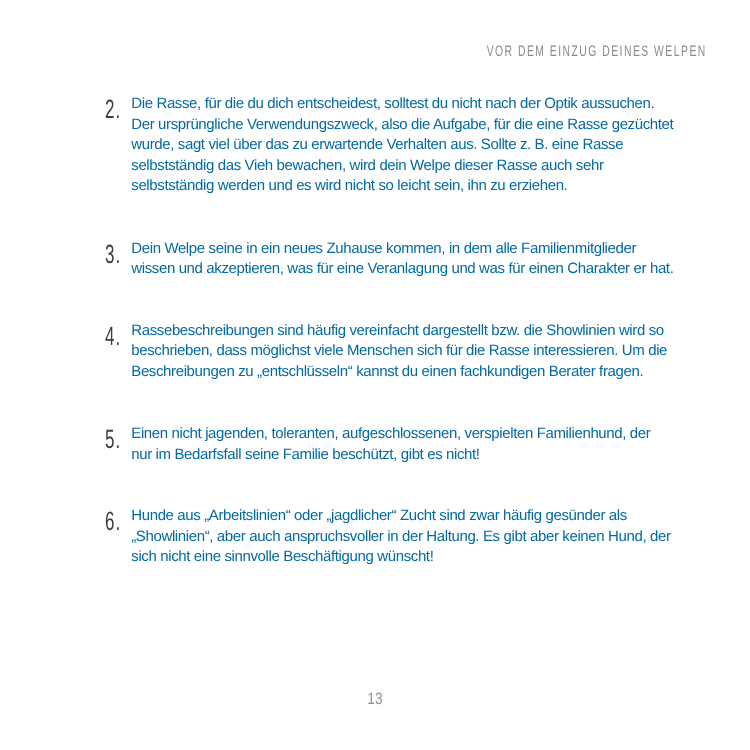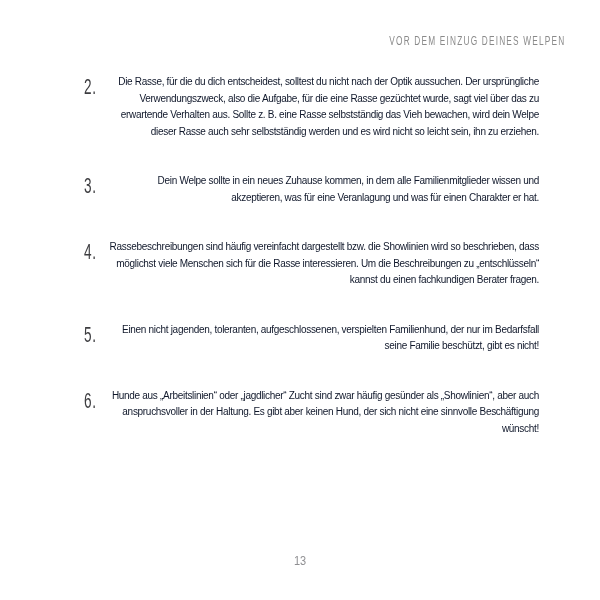--- a/index.html
+++ b/index.html
@@ -50,25 +50,24 @@
     font-size: 17px;
     line-height: 1;
     color: #3d3d40;
     padding-top: 2px;
     transform: scaleY(1.25) scaleX(0.8);
     transform-origin: left top;
     letter-spacing: 1px;
   }
   .tip-text {
     flex: 1;
-    font-size: 10px;
+    font-size: 12px;
     line-height: 16.5px;
     letter-spacing: -0.3px;
-    color: #0f172a;
-    text-align: right;
+    color: #0369a1;
   }
   
   .page-number {
     position: absolute;
     left: 0;
     bottom: 33px;
     width: 100%;
     text-align: center;
     font-size: 11px;
     color: #8f8f92;
@@ -83,21 +82,21 @@
 
   <div class="chapter-header">VOR DEM EINZUG DEINES WELPEN</div>
 
   <ol class="tips-list">
     <li class="tip-item">
       <span class="tip-number">2.</span>
       <span class="tip-text">Die Rasse, für die du dich entscheidest, solltest du nicht nach der Optik aussuchen. Der ursprüngliche Verwendungszweck, also die Aufgabe, für die eine Rasse gezüchtet wurde, sagt viel über das zu erwartende Verhalten aus. Sollte z. B. eine Rasse selbstständig das Vieh bewachen, wird dein Welpe dieser Rasse auch sehr selbstständig werden und es wird nicht so leicht sein, ihn zu erziehen.</span>
     </li>
     <li class="tip-item">
       <span class="tip-number">3.</span>
-      <span class="tip-text">Dein Welpe sollte in ein neues Zuhause kommen, in dem alle Familienmitglieder wissen und akzeptieren, was für eine Veranlagung und was für einen Charakter er hat.</span>
+      <span class="tip-text">Dein Welpe seine in ein neues Zuhause kommen, in dem alle Familienmitglieder wissen und akzeptieren, was für eine Veranlagung und was für einen Charakter er hat.</span>
     </li>
     <li class="tip-item">
       <span class="tip-number">4.</span>
       <span class="tip-text">Rassebeschreibungen sind häufig vereinfacht dargestellt bzw. die Showlinien wird so beschrieben, dass möglichst viele Menschen sich für die Rasse interessieren. Um die Beschreibungen zu „entschlüsseln“ kannst du einen fachkundigen Berater fragen.</span>
     </li>
     <li class="tip-item">
       <span class="tip-number">5.</span>
       <span class="tip-text">Einen nicht jagenden, toleranten, aufgeschlossenen, verspielten Familienhund, der nur im Bedarfsfall seine Familie beschützt, gibt es nicht!</span>
     </li>
     <li class="tip-item">

